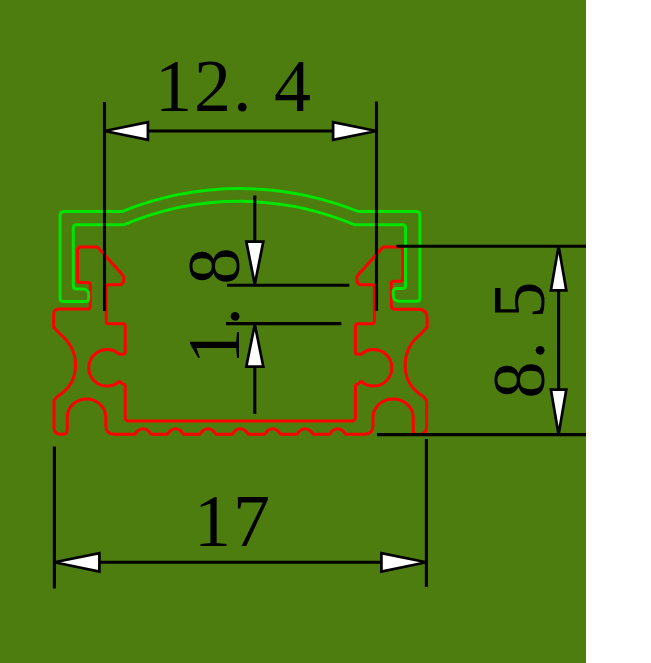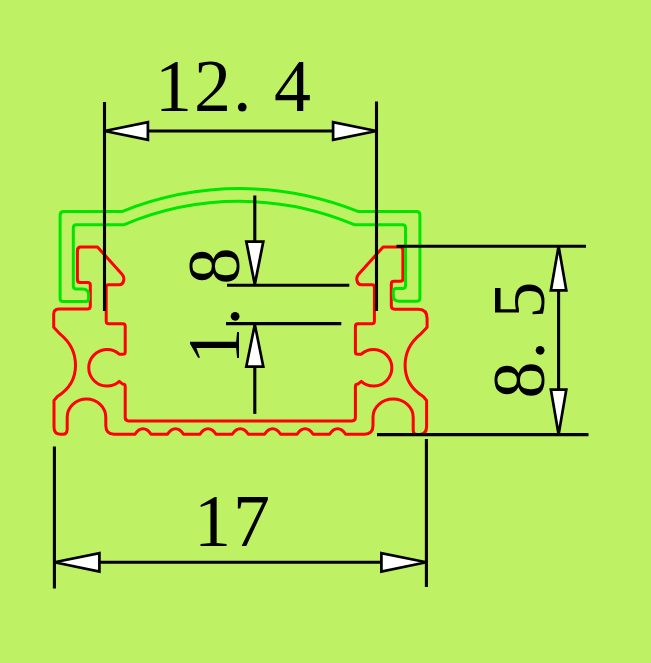--- a/index.html
+++ b/index.html
@@ -1,16 +1,16 @@
 <!DOCTYPE html>
 <html><head>
 <meta charset="utf-8">
 <style>
   html,body{margin:0;padding:0;background:#ffffff;}
-  #page{position:relative;width:651px;height:663px;background:#bef264;overflow:hidden;}
+  #page{position:relative;width:586px;height:663px;background:#4d7c0f;overflow:hidden;}
   svg{position:absolute;left:0;top:0;}
   text{font-family:"Liberation Serif", serif;fill:#000000;}
 </style>
 </head>
 <body>
 <div id="page">
 <svg width="651" height="663" viewBox="0 0 651 663">
 
   <path fill="none" stroke="#ff0000" stroke-width="3" stroke-linejoin="round" stroke-linecap="round" d="
     M 80.5,247

